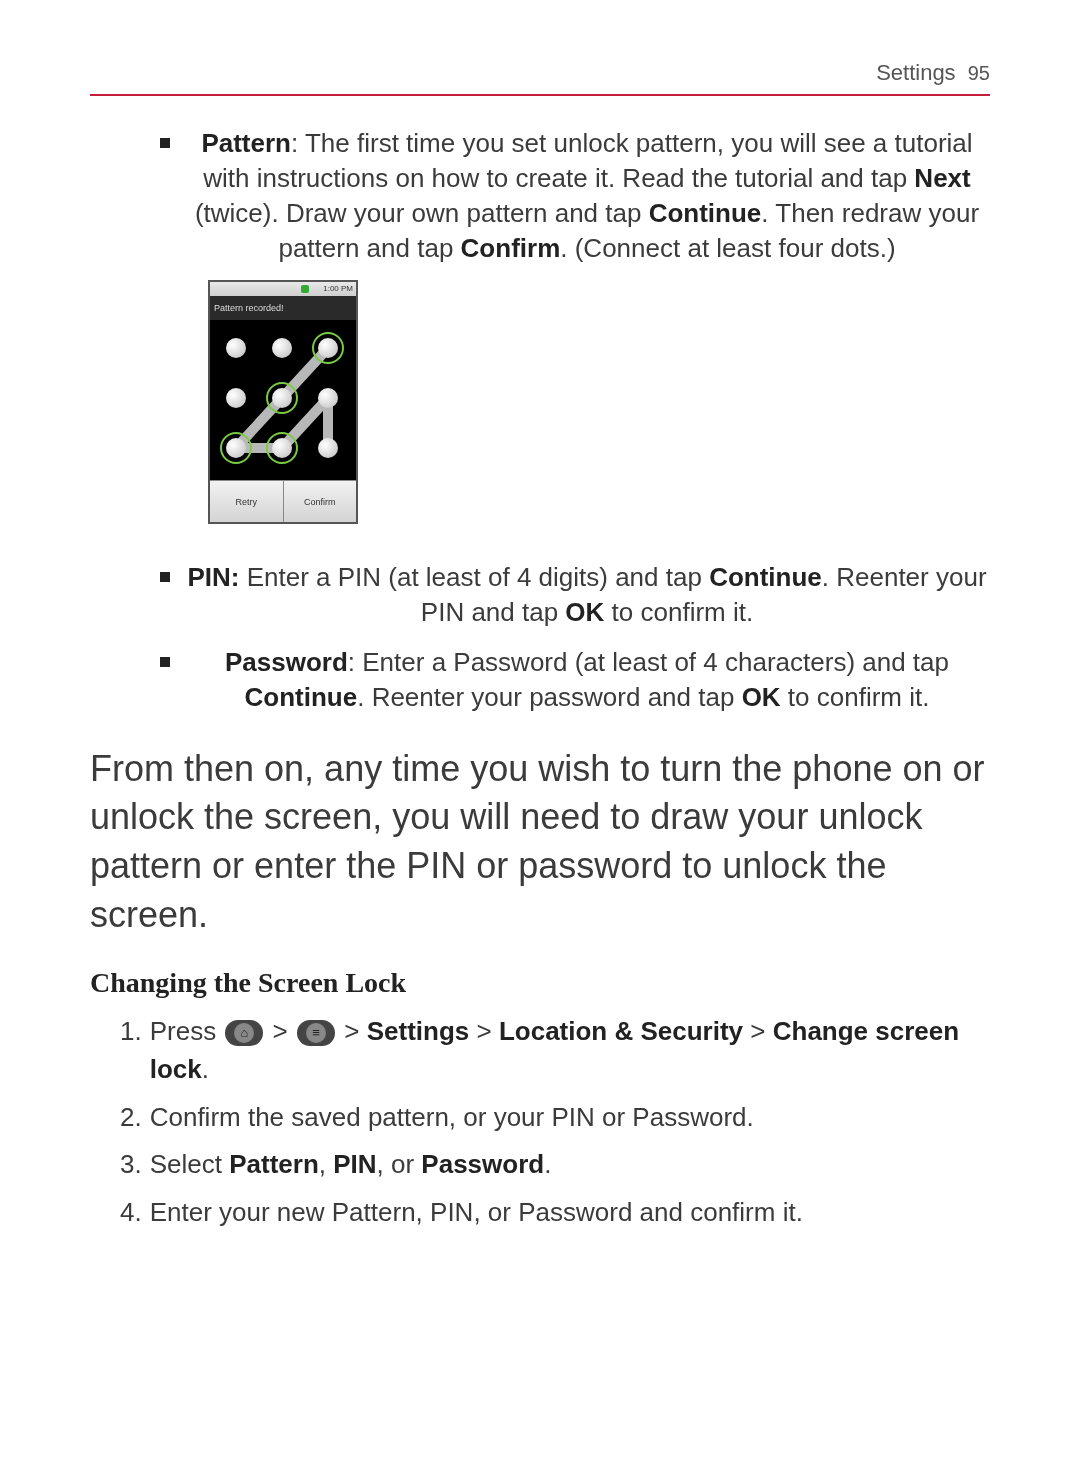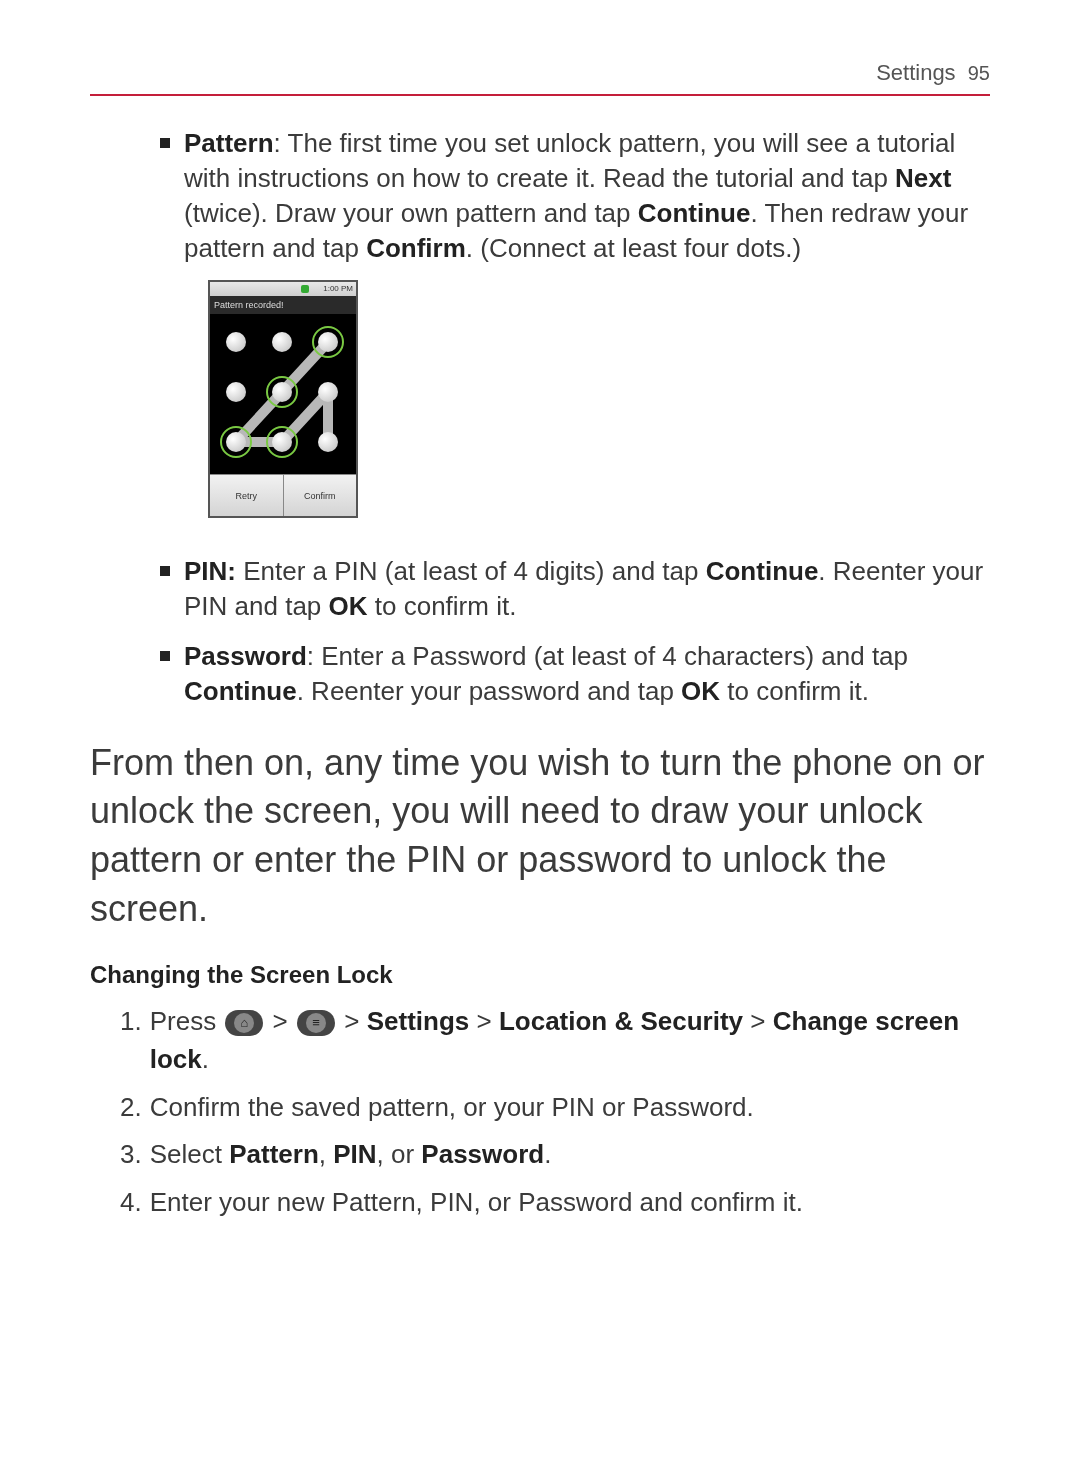--- a/index.html
+++ b/index.html
@@ -19,20 +19,21 @@
     font-size: 22px;
     color: #555;
     padding-bottom: 8px;
     border-bottom: 2px solid #c41e3a;
     margin-bottom: 30px;
   }
   .header .pg { margin-left: 6px; font-size: 20px; }
   .bullet-block {
     margin-left: 70px;
     margin-bottom: 30px;
+    text-align: center;
   }
   .bullet {
     display: flex;
     font-size: 26px;
     line-height: 1.35;
     margin-bottom: 14px;
   }
   .sq {
     flex: 0 0 auto;
     width: 10px; height: 10px;
@@ -41,24 +42,25 @@
     margin-right: 14px;
   }
   .bullet .text { flex: 1; }
   .b { font-weight: 700; color:#222; }
   .para {
     font-size: 36px;
     line-height: 1.35;
     margin: 18px 0 28px 0;
   }
   .subhead {
-    font-size: 24px;
+    font-size: 28px;
     font-weight: 700;
     color:#222;
     margin: 10px 0 14px 0;
+    font-family: Liberation Serif, serif;
   }
   .ol-item {
     display: flex;
     font-size: 26px;
     line-height: 1.45;
     margin-left: 30px;
     margin-bottom: 10px;
   }
   .ol-item .num { flex: 0 0 auto; margin-right: 8px; }
   .ol-item .text { flex: 1; }
@@ -88,21 +90,21 @@
     display:flex; flex-direction:column;
   }
   .ph-status {
     height: 14px;
     background: linear-gradient(#e8e8e8,#cfcfcf);
     display:flex; justify-content:flex-end; align-items:center;
     font-size:8px; color:#333; padding: 0 3px; gap:14px;
   }
   .ph-status .ico { width:8px; height:8px; background:#3a3; border-radius:2px; }
   .ph-title {
-    height: 18px; background:#2a2a2a; color:#ddd;
+    height: 24px; background:#2a2a2a; color:#ddd;
     font-size:9px; display:flex; align-items:center; padding:0 4px;
   }
   .ph-grid {
     background:#000; padding: 14px 8px 18px 8px;
     position:relative;
     height: 160px;
   }
   .dot {
     position:absolute;
     width: 20px; height: 20px;

